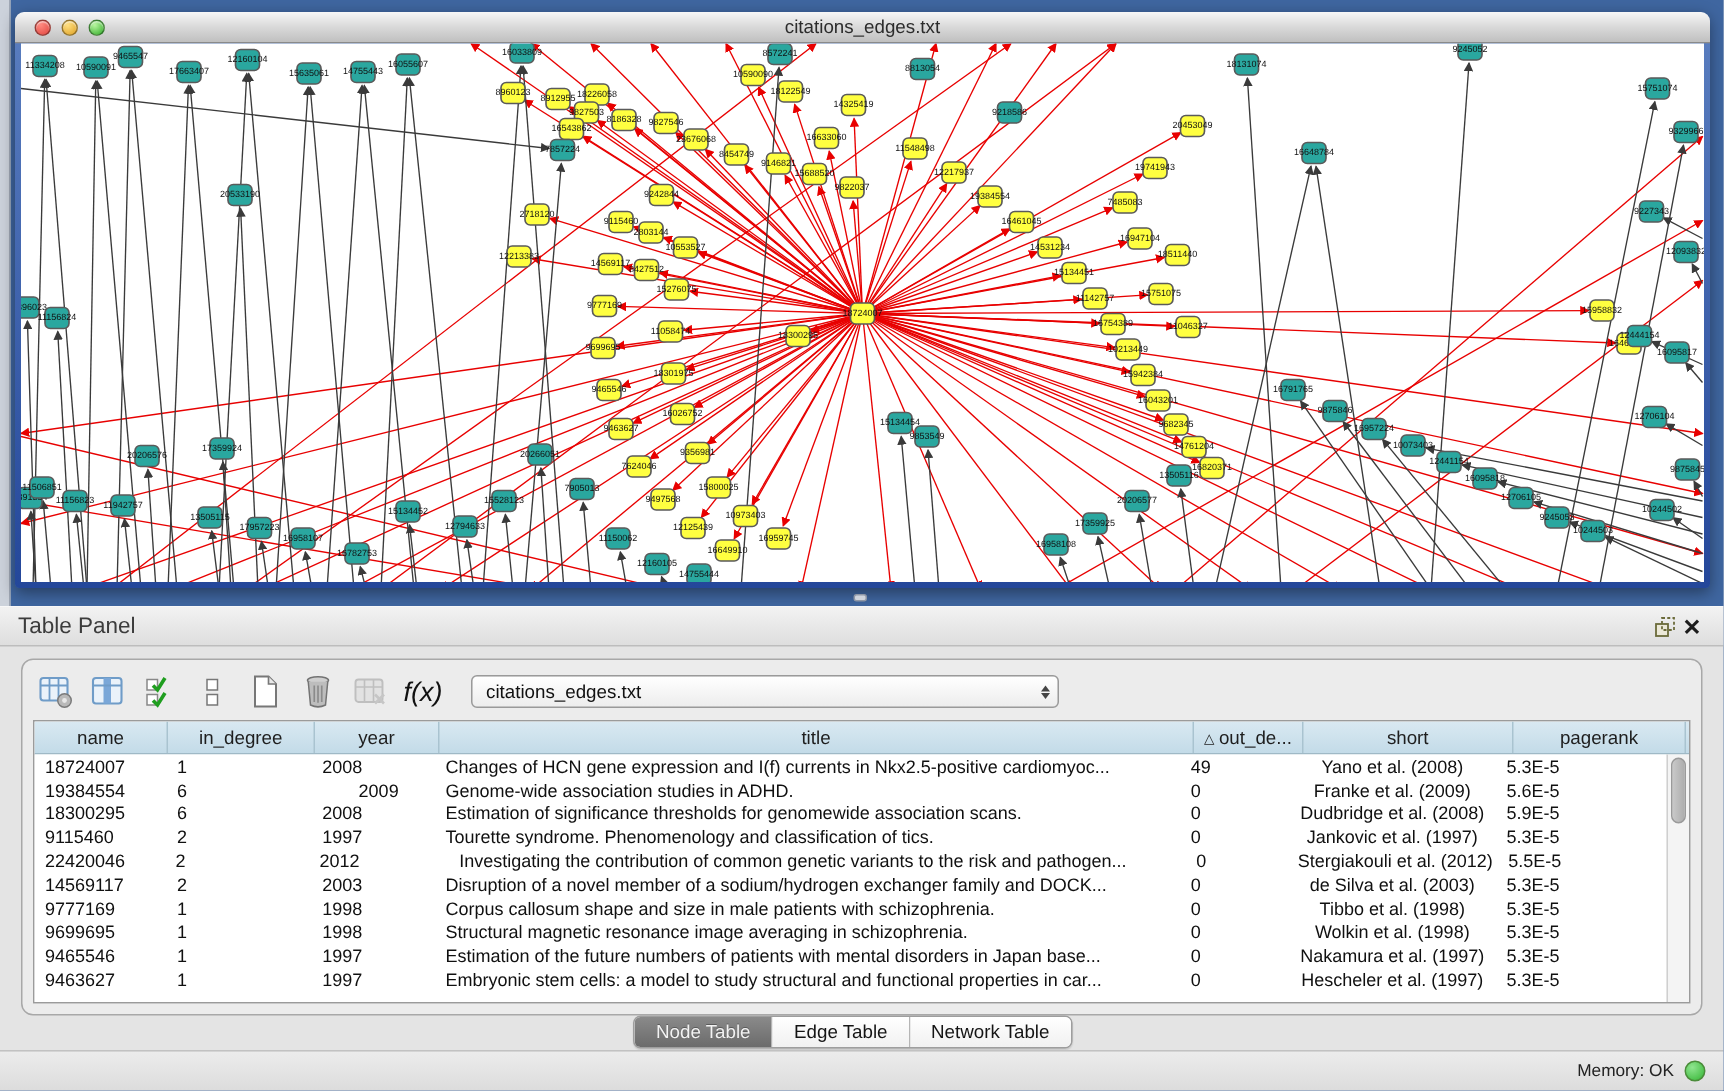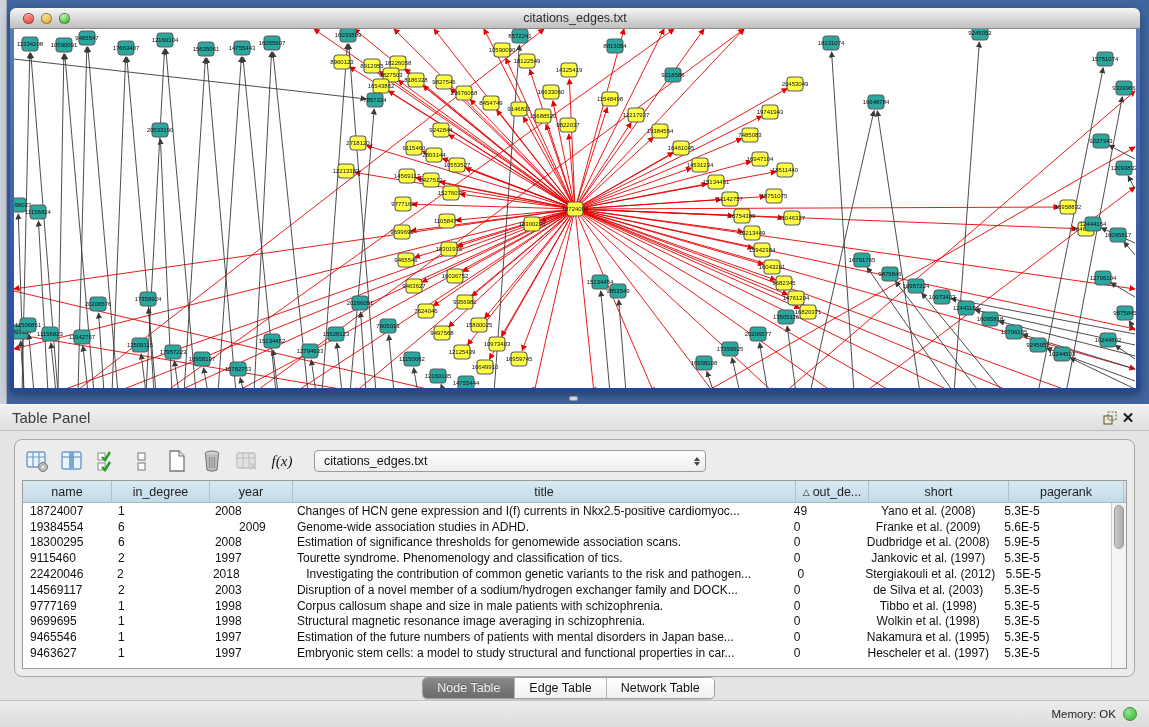--- a/index.html
+++ b/index.html
@@ -39,21 +39,21 @@
   .panel-title { font-size:15px; color:#3c3c3c; flex:1; }
   .panel-btn { width:18px; height:18px; display:flex; align-items:center; justify-content:center; cursor:default; }
   .close-x { font-size:15px; font-weight:bold; color:#1c1c1c; }
 
   .panel-body { position:absolute; left:14px; right:14px; top:35px; bottom:27px; }
   .tp-container { position:absolute; left:0; right:0; top:0; height:238px;
     border:1px solid #a8a8a8; border-radius:8px; background:#ececec; padding:5px 7px 7px 7px; }
 
   .toolbar { height:32px; display:flex; align-items:center; gap:9px; padding-left:2px; }
   .tb-icon { width:26px; height:26px; display:flex; align-items:center; justify-content:center; }
-  .fx-label { font-family:Liberation Serif, serif; font-style:italic; font-size:15px; color:#111; }
+  .fx-label { font-family:Liberation Sans, sans-serif; font-style:italic; font-size:18px; color:#111; }
   .table-select { margin-left:10px; width:392px; height:22px; background:linear-gradient(#ffffff,#ededed);
     border:1px solid #9a9a9a; border-radius:4px; display:flex; align-items:center; position:relative; }
   .table-select .sel-text { font-size:12.5px; color:#111; padding-left:9px; flex:1; }
   .sel-arrows { width:17px; height:100%; display:flex; flex-direction:column; align-items:center; justify-content:center; gap:1px; }
   .sel-arrows i { width:0; height:0; border-left:3.5px solid transparent; border-right:3.5px solid transparent; }
   .sel-arrows .up { border-bottom:4px solid #444; }
   .sel-arrows .dn { border-top:4px solid #444; }
 
   .data-table { position:absolute; left:7px; right:7px; top:40px; bottom:7px;
     background:#ffffff; border:1px solid #9b9b9b; overflow:hidden; }
@@ -935,21 +935,21 @@
               <div class="td" style="width: 98px;">2</div>
               <div class="td" style="width: 83px;">1997</div>
               <div class="td" style="width: 503px;">Tourette syndrome. Phenomenology and classification of tics.</div>
               <div class="td" style="width: 73px;">0</div>
               <div class="td center" style="width: 140px;">Jankovic et al. (1997)</div>
               <div class="td" style="width: 115px;">5.3E-5</div>
             </div>
             <div class="tr">
               <div class="td" style="width: 89px;">22420046</div>
               <div class="td" style="width: 98px;">2</div>
-              <div class="td" style="width: 83px;">2018</div>
+              <div class="td" style="width: 83px;">2012</div>
               <div class="td" style="width: 503px; margin-left: 12px;">Investigating the contribution of common genetic variants to the risk and pathogen...</div>
               <div class="td" style="width: 73px;">0</div>
               <div class="td center" style="width: 140px;">Stergiakouli et al. (2012)</div>
               <div class="td" style="width: 115px;">5.5E-5</div>
             </div>
             <div class="tr">
               <div class="td" style="width: 89px;">14569117</div>
               <div class="td" style="width: 98px;">2</div>
               <div class="td" style="width: 83px;">2003</div>
               <div class="td" style="width: 503px;">Disruption of a novel member of a sodium/hydrogen exchanger family and DOCK...</div>
@@ -974,21 +974,21 @@
               <div class="td" style="width: 73px;">0</div>
               <div class="td center" style="width: 140px;">Wolkin et al. (1998)</div>
               <div class="td" style="width: 115px;">5.3E-5</div>
             </div>
             <div class="tr">
               <div class="td" style="width: 89px;">9465546</div>
               <div class="td" style="width: 98px;">1</div>
               <div class="td" style="width: 83px;">1997</div>
               <div class="td" style="width: 503px;">Estimation of the future numbers of patients with mental disorders in Japan base...</div>
               <div class="td" style="width: 73px;">0</div>
-              <div class="td center" style="width: 140px;">Nakamura et al. (1995)</div>
+              <div class="td center" style="width: 140px;">Nakamura et al. (1997)</div>
               <div class="td" style="width: 115px;">5.3E-5</div>
             </div>
             <div class="tr">
               <div class="td" style="width: 89px;">9463627</div>
               <div class="td" style="width: 98px;">1</div>
               <div class="td" style="width: 83px;">1997</div>
               <div class="td" style="width: 503px;">Embryonic stem cells: a model to study structural and functional properties in car...</div>
               <div class="td" style="width: 73px;">0</div>
               <div class="td center" style="width: 140px;">Hescheler et al. (1997)</div>
               <div class="td" style="width: 115px;">5.3E-5</div>

